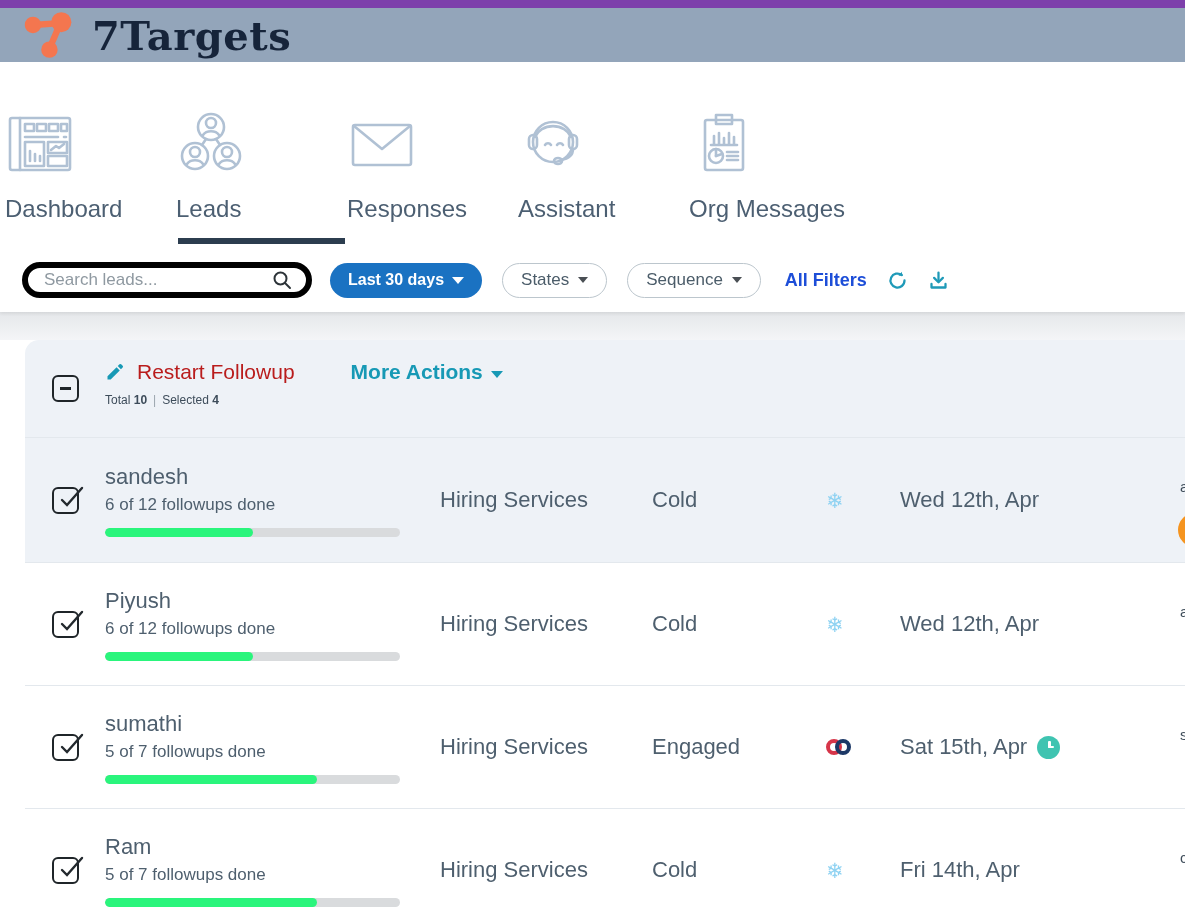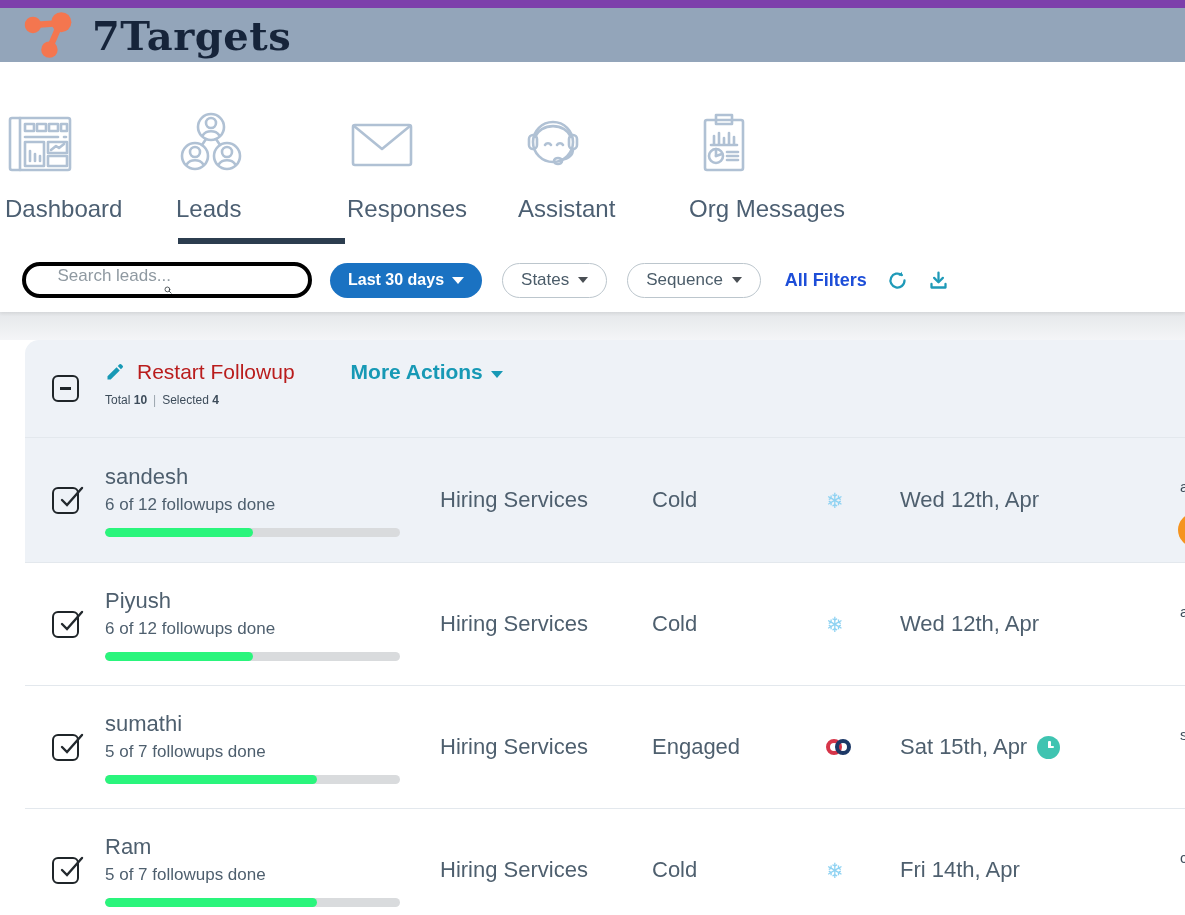--- a/index.html
+++ b/index.html
@@ -14,21 +14,21 @@
   
   .navband { height:186px; background:#fff; display:flex; padding-left:5px; position:relative; }
   .nav-item { width:171px; display:flex; flex-direction:column; align-items:flex-start; padding-top:47px; position:relative; cursor:pointer; }
   .nav-item svg { width:70px; height:70px; stroke:#b0c1d4; fill:none; stroke-width:2.6; stroke-linecap:round; stroke-linejoin:round; }
   .nav-label { margin-top:16px; font-size:24px; color:#4c5f72; }
   .nav-item.active .underline { position:absolute; bottom:4px; left:2px; right:2px; height:6px; background:#2c3d4f; }
 
   
   .filterbar { height:64px; background:#fff; display:flex; align-items:center; padding-left:22px;
     box-shadow:0 2px 3px rgba(0,0,0,.07); position:relative; z-index:2; }
-  .search-pill { width:290px; height:36px; border:4px solid #000000; border-radius:18px; display:flex; align-items:center; padding:0 14px 0 16px;flex-direction:column; }
+  .search-pill { width:290px; height:36px; border:6px solid #000000; border-radius:18px; display:flex; align-items:center; padding:0 14px 0 16px; }
   .search-pill input { border:none; outline:none; flex:1; font-size:17px; color:#42525f; background:transparent; }
   .search-pill input::placeholder { color:#8f99a1; }
   .btn-blue { margin-left:18px; height:35px; padding:0 18px; background:#1a72c2; border:none; border-radius:18px;
     color:#fff; font-weight:700; font-size:16px; display:flex; align-items:center; gap:8px; cursor:pointer;
     font-family:"Liberation Sans", sans-serif; }
   .caret { display:inline-block; width:0; height:0; border-left:6px solid transparent; border-right:6px solid transparent; border-top:7px solid #fff; }
   .pill { margin-left:20px; height:35px; padding:0 18px; background:#fff; border:1px solid #bcc6cd; border-radius:18px;
     color:#4b5c69; font-size:17px; display:flex; align-items:center; gap:9px; cursor:pointer; font-family:"Liberation Sans", sans-serif; }
   .caret-dark { display:inline-block; width:0; height:0; border-left:5px solid transparent; border-right:5px solid transparent; border-top:6px solid #4a4f54; }
   .all-filters { margin-left:24px; font-size:18px; color:#1d4ed8; cursor:pointer;font-weight:bold; }

